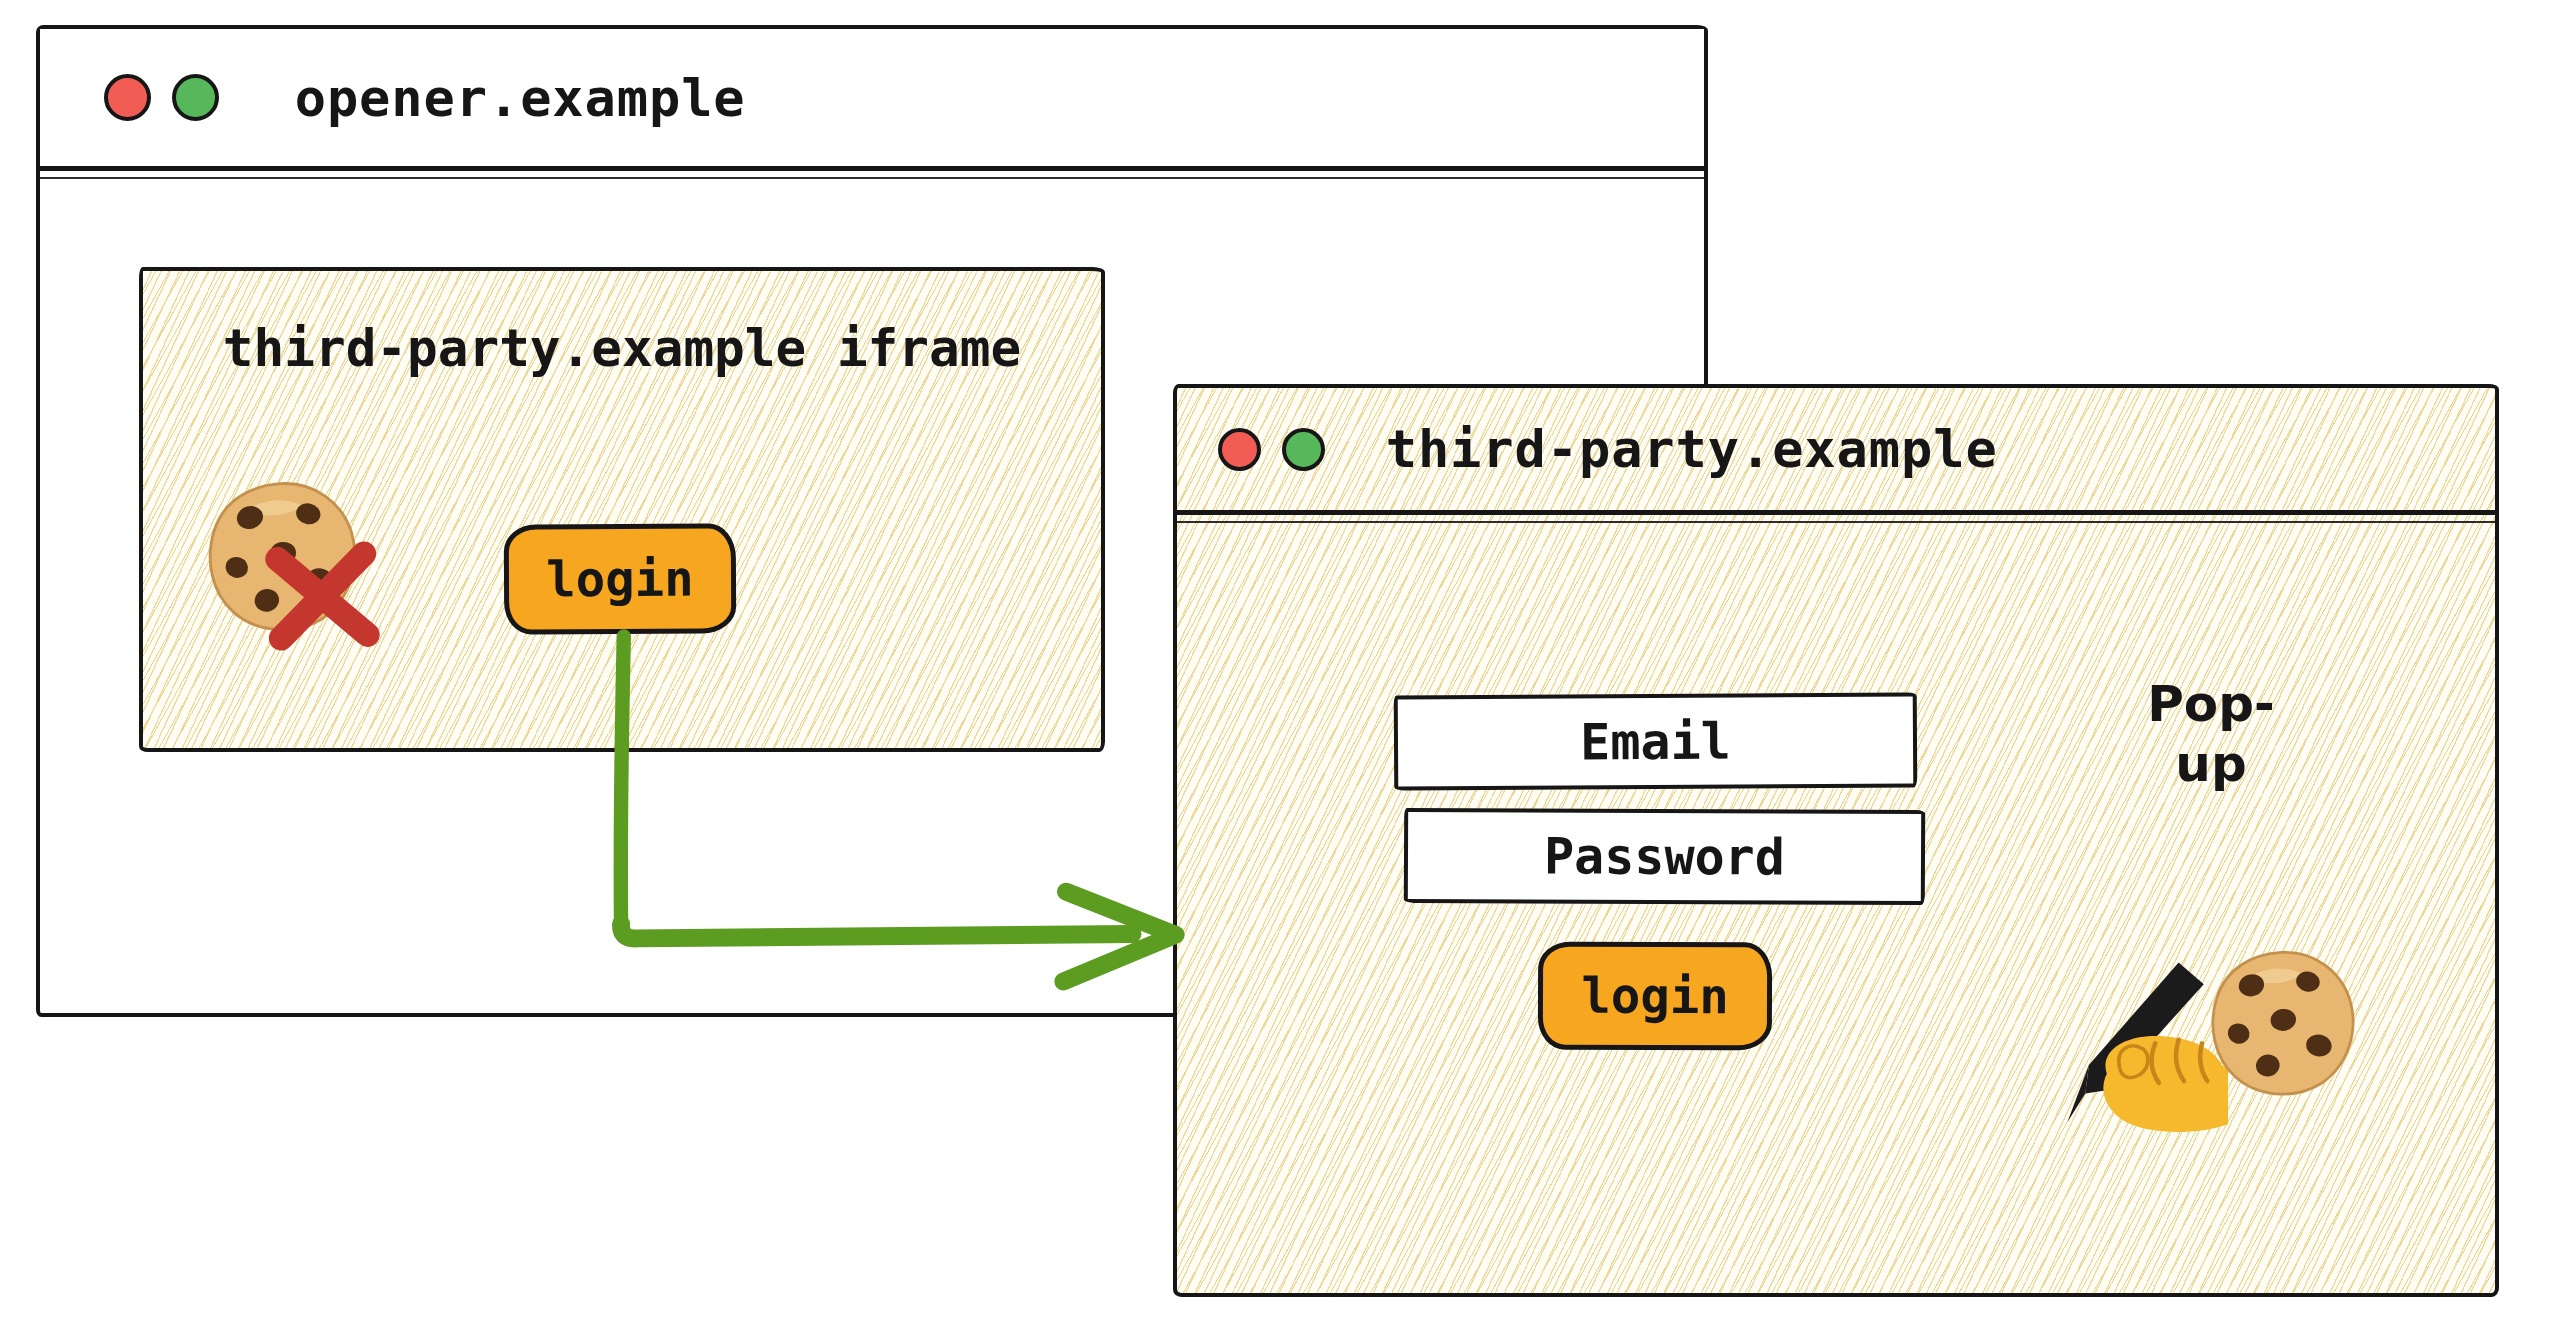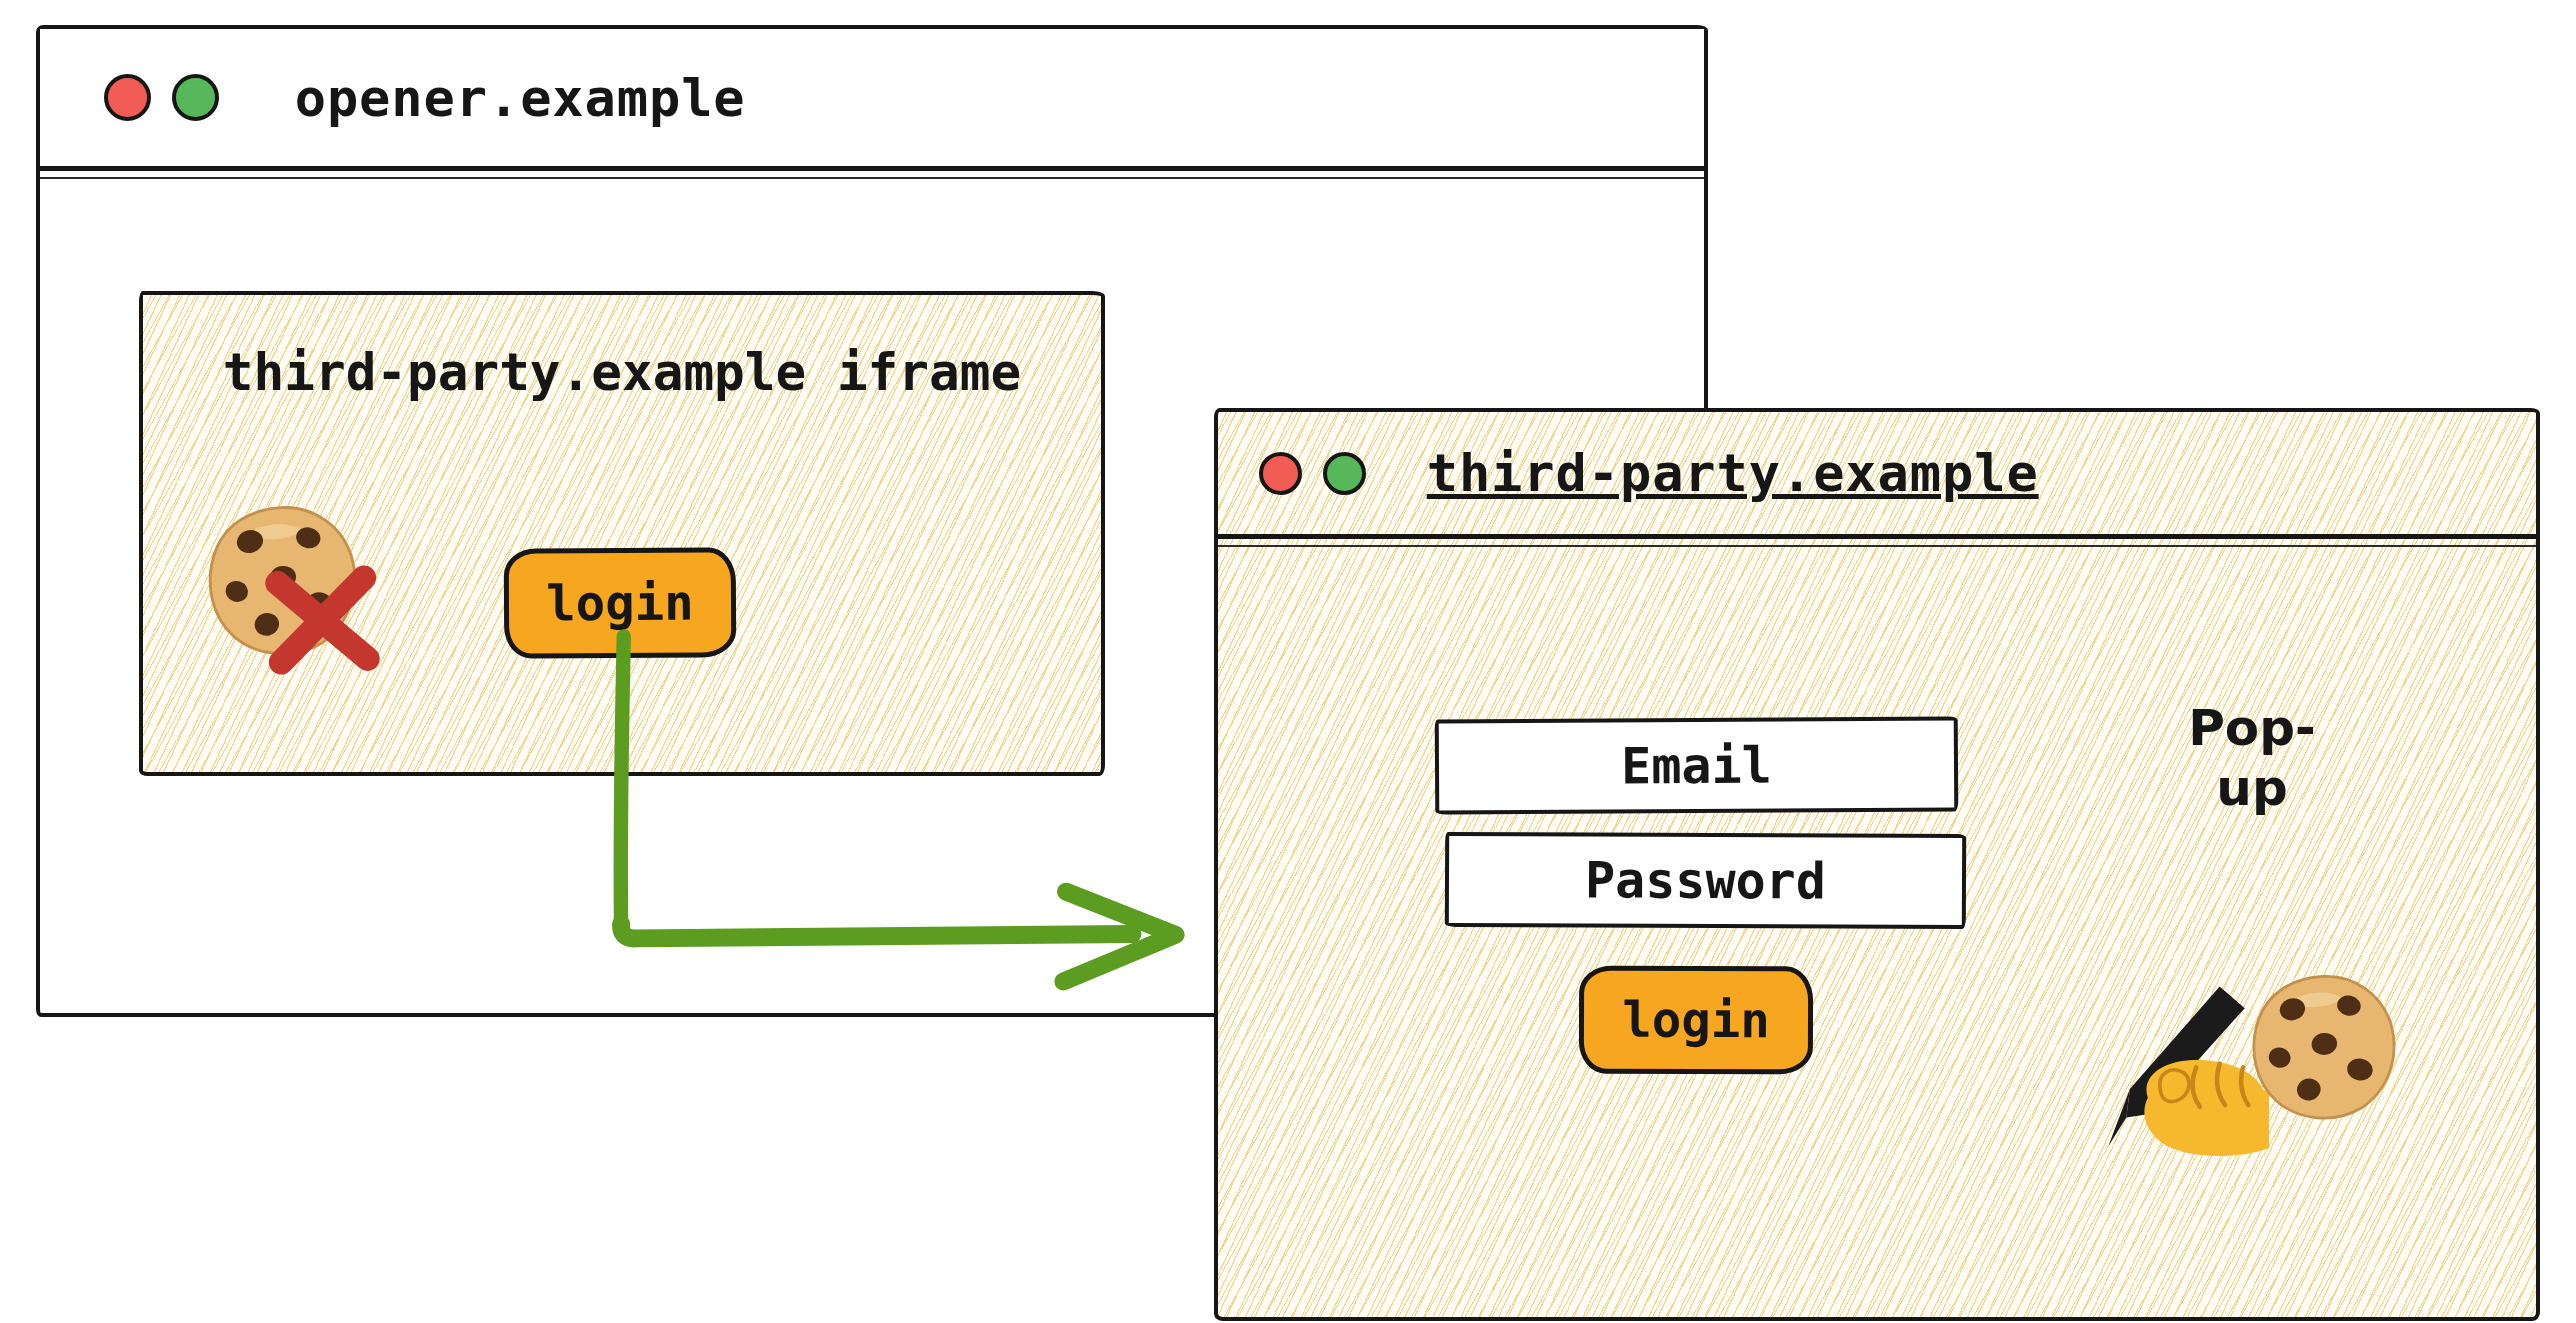--- a/index.html
+++ b/index.html
@@ -2,27 +2,27 @@
 <html style="--ink: #161616; --paper: #ffffff; --cream-bg: #fffdf4; --hatch-line: #f2d79f; --hatch-line2: #eed28e; --accent-orange: #f7a71f; --arrow-green: #5b9c21; --cross-red: #c4372f; --traffic-red: #f15c55; --traffic-green: #56b85a; --cookie-base: #e7b670; --cookie-edge: #c3914d; --cookie-lite: #f3d49c; --cookie-chip: #4e2f16; --hand-skin: #f6b82d; --hand-shade: #c8861a; --pen-ink: #1b1b1b;font-size:14.4px"><head>
 <meta charset="utf-8">
 <style>
   html,body{margin:0;padding:0;background:#ffffff;}
   body{position:relative;width:2576px;height:1324px;overflow:hidden;
        font-family:"DejaVu Sans Mono","Liberation Mono",monospace;color:var(--ink,#161616);}
 
   .window{position:absolute;border:4.5px solid var(--ink);box-sizing:border-box;}
   #opener-window{left:36px;top:25px;width:1672px;height:992px;background:var(--paper);
                  border-radius:7.2px 10.8px 7.2px 5.4px / 7.2px 5.4px 10.8px 7.2px;z-index:1;}
-  #popup-window{left:1214px;top:384px;width:1326px;height:913px;z-index:20;
-                border-radius:5.4px 9px 7.2px 9px / 9px 5.4px 9px 7.2px;text-decoration:underline;}
+  #popup-window{left:1173px;top:384px;width:1326px;height:913px;z-index:20;
+                border-radius:5.4px 9px 7.2px 9px / 9px 5.4px 9px 7.2px;}
 
   .hatch{background-color:var(--cream-bg);
          background-image:
            repeating-linear-gradient(115deg, transparent 0 7.2px, var(--hatch-line) 7.2px 8.5px),
-           repeating-linear-gradient(119deg, transparent 0 10.8px, var(--hatch-line2) 10.8px 11.7px); margin-top: 24px;}
+           repeating-linear-gradient(119deg, transparent 0 10.8px, var(--hatch-line2) 10.8px 11.7px);}
 
   .titlebar{display:flex;align-items:center;border-bottom:5.4px solid var(--ink);position:relative;}
   #opener-window .titlebar{height:137px;padding-left:64px;background:var(--paper);}
   #popup-window .titlebar{height:122px;padding-left:41px;}
   .titlebar::after{content:"";position:absolute;left:-2.7px;right:-2.7px;bottom:-12.6px;height:1.8px;
                    background:var(--ink);opacity:.9;}
 
   .dot{width:47px;height:47px;border:4.5px solid var(--ink);border-radius:50%;box-sizing:border-box;flex:0 0 auto;}
   .dot.red{background:var(--traffic-red);}
   .dot.green{background:var(--traffic-green);margin-left:20.7px;}

